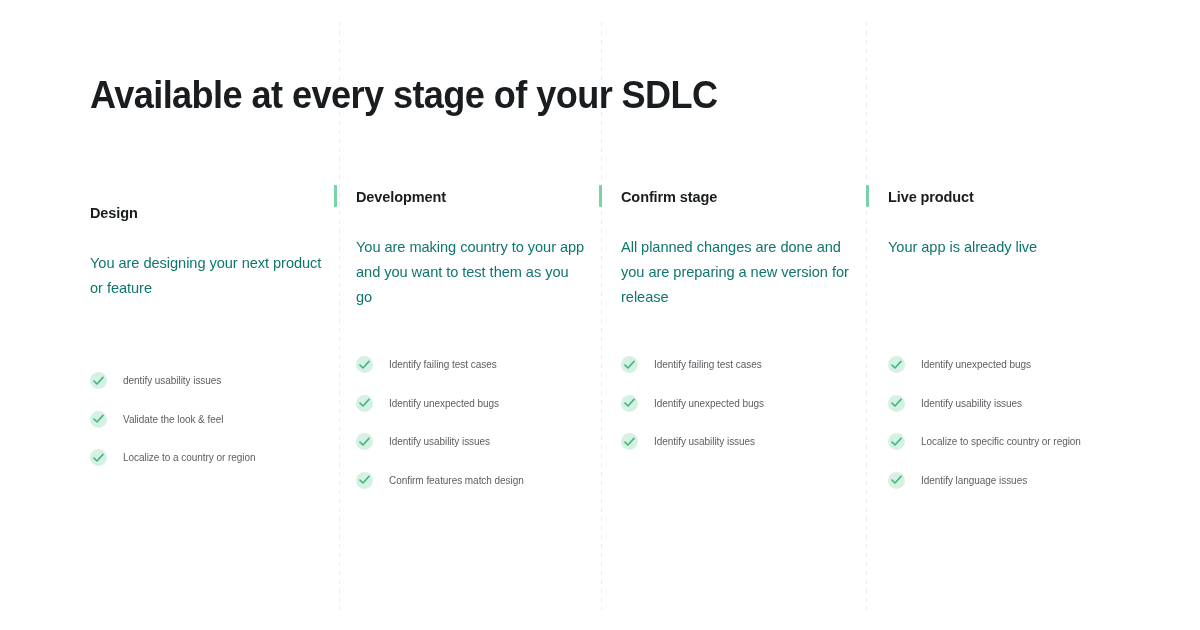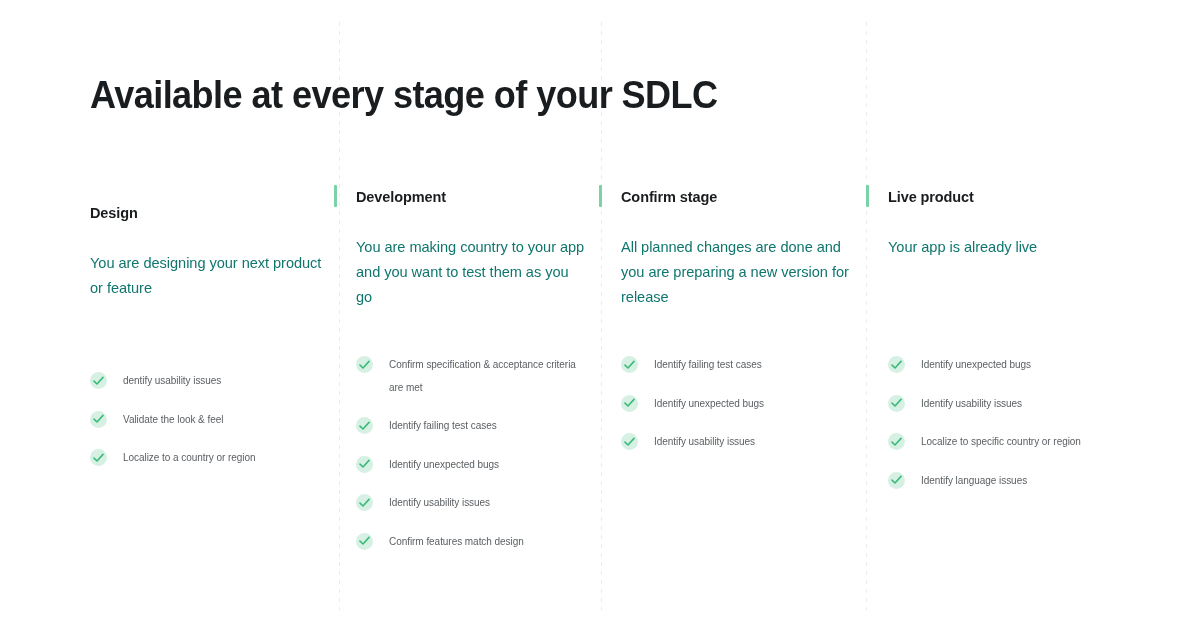--- a/index.html
+++ b/index.html
@@ -198,28 +198,20 @@
         <span>Development</span>
       </div>
       <p class="col-desc">You are making country to your app and you want to test them as you go</p>
       <ul class="checklist">
         <li class="check-item">
           <span class="check-icon">
             <svg viewBox="0 0 11 10">
                 <path d="M1 5.1 L4 8 L10 1.4" fill="none" stroke="#3cba7c" stroke-width="1.6" stroke-linecap="round" stroke-linejoin="round"></path>
               </svg>
           </span>
-          <span>Confirm specification &amp; acceptance criteria are met</span>
-        </li>
-        <li class="check-item">
-          <span class="check-icon">
-            <svg viewBox="0 0 11 10">
-                <path d="M1 5.1 L4 8 L10 1.4" fill="none" stroke="#3cba7c" stroke-width="1.6" stroke-linecap="round" stroke-linejoin="round"></path>
-              </svg>
-          </span>
           <span>Identify failing test cases</span>
         </li>
         <li class="check-item">
           <span class="check-icon">
             <svg viewBox="0 0 11 10">
                 <path d="M1 5.1 L4 8 L10 1.4" fill="none" stroke="#3cba7c" stroke-width="1.6" stroke-linecap="round" stroke-linejoin="round"></path>
               </svg>
           </span>
           <span>Identify unexpected bugs</span>
         </li>

